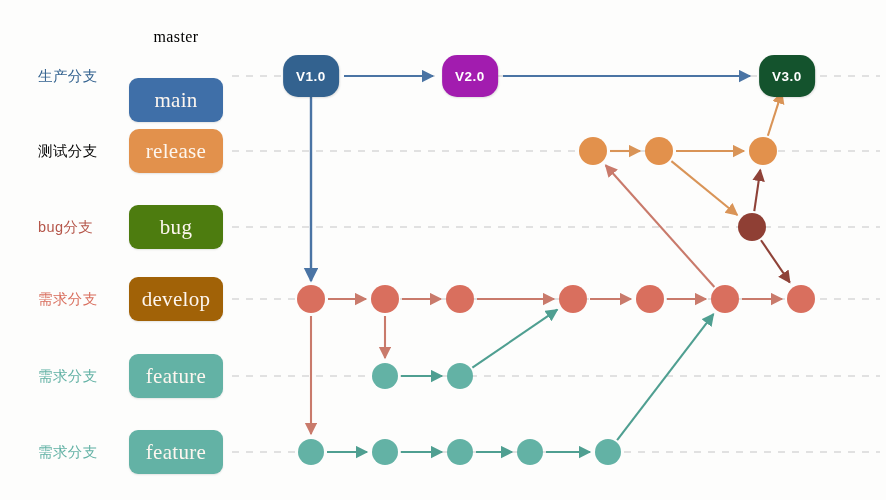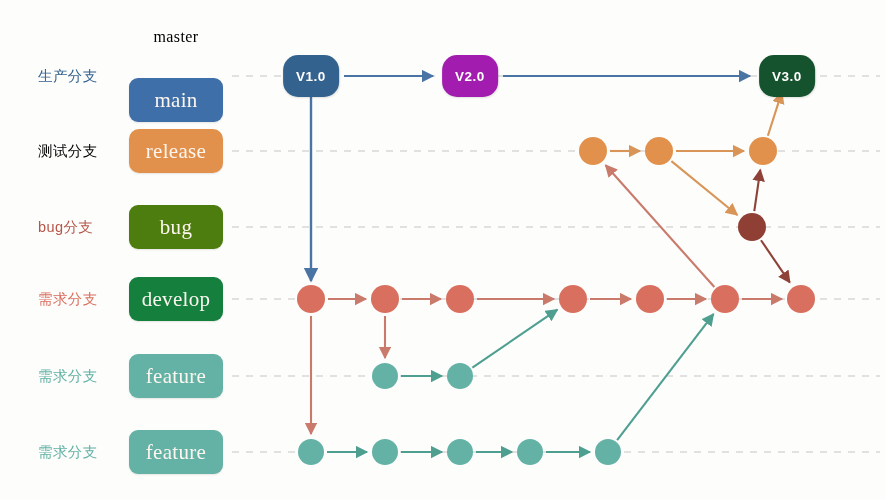--- a/index.html
+++ b/index.html
@@ -149,21 +149,21 @@
       <div class="row-label" style="left: 38px; top: 151px; color: #000000;">测试分支</div>
       <div class="row-label" style="left: 38px; top: 227px; color: rgb(181, 86, 74);">bug分支</div>
       <div class="row-label" style="left: 38px; top: 299px; color: rgb(217, 111, 94);">需求分支</div>
       <div class="row-label" style="left: 38px; top: 376px; color: rgb(99, 178, 165);">需求分支</div>
       <div class="row-label" style="left: 38px; top: 452px; color: rgb(99, 178, 165);">需求分支</div>
     </div>
   <div id="boxes">
       <div class="branch-box" style="left: 129px; top: 76px; background: rgb(63, 111, 168); margin-top: 24px;">main</div>
       <div class="branch-box" style="left: 129px; top: 151px; background: rgb(226, 145, 76); border-radius: 10px;">release</div>
       <div class="branch-box" style="left: 129px; top: 227px; background: #4d7c0f;">bug</div>
-      <div class="branch-box" style="left: 129px; top: 299px; background: #15803d;">develop</div>
+      <div class="branch-box" style="left: 129px; top: 299px; background: #a16207;">develop</div>
       <div class="branch-box" style="left: 129px; top: 376px; background: rgb(99, 178, 165);">feature</div>
       <div class="branch-box" style="left: 129px; top: 452px; background: rgb(99, 178, 165);">feature</div>
       <div class="master-cap" style="left: 176px; top: 28px;">master</div>
     </div>
   <div id="tags">
       <div class="vtag" style="left: 311px; top: 76px; background: rgb(51, 98, 143);">V1.0</div>
       <div class="vtag" style="left: 470px; top: 76px; background: #a21caf;">V2.0</div>
       <div class="vtag" style="left: 787px; top: 76px; background: #14532d;">V3.0</div>
     </div>
   <div id="nodes">

